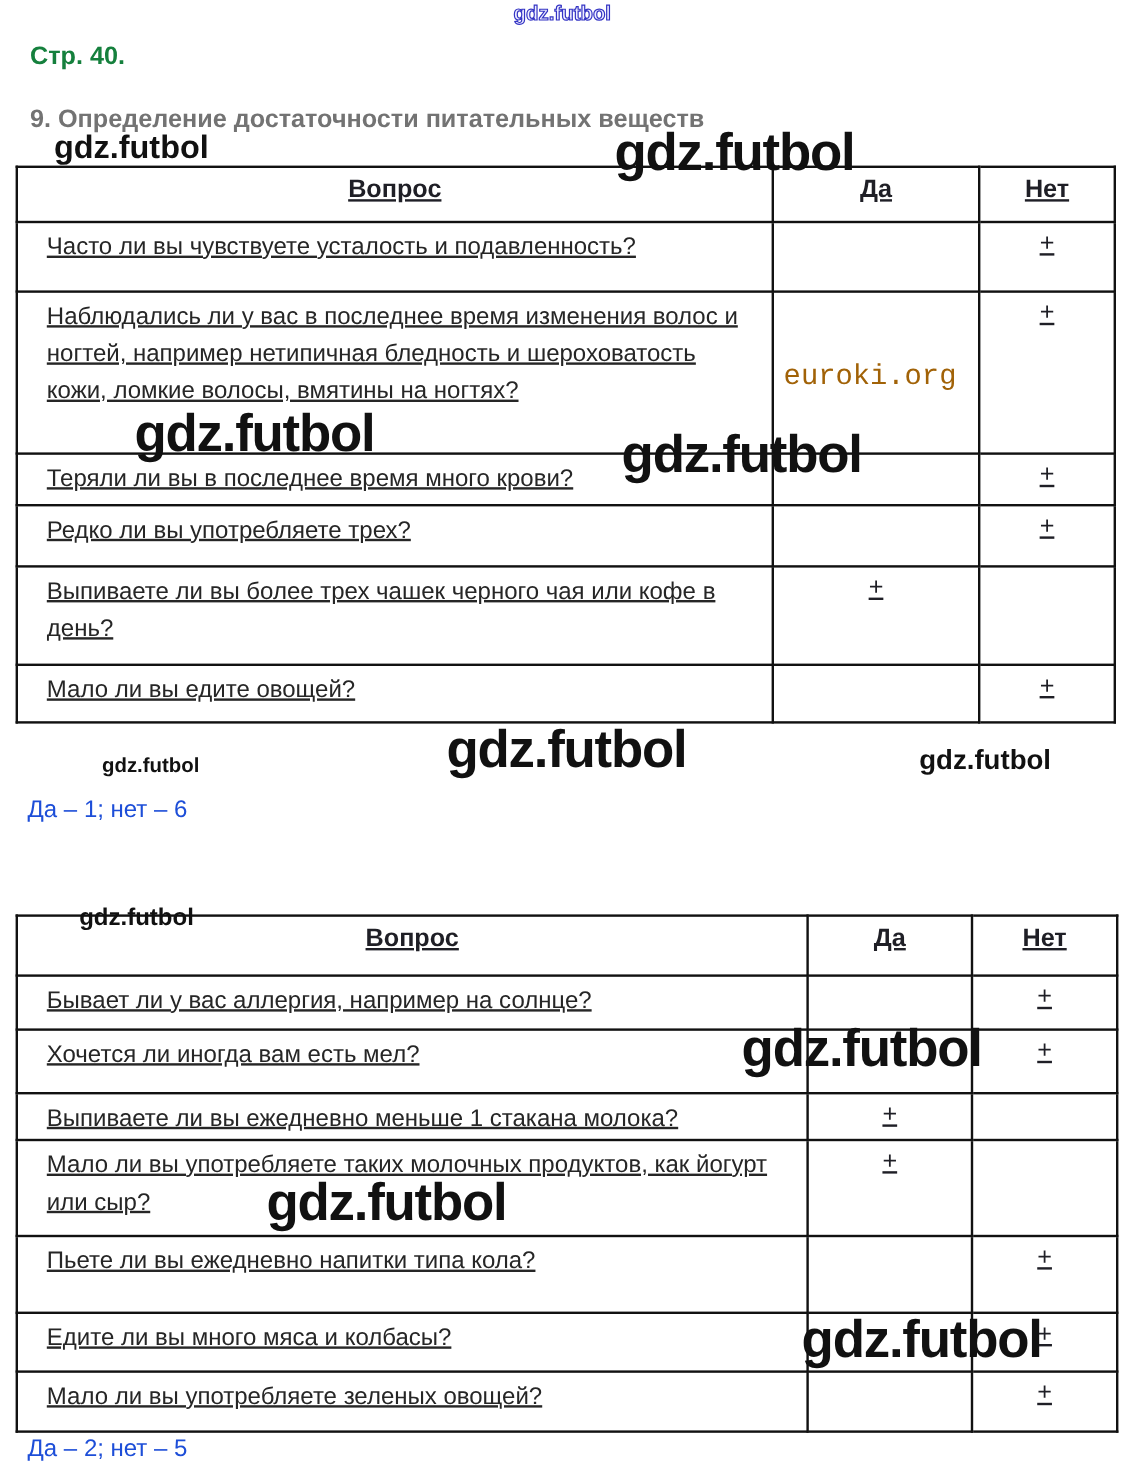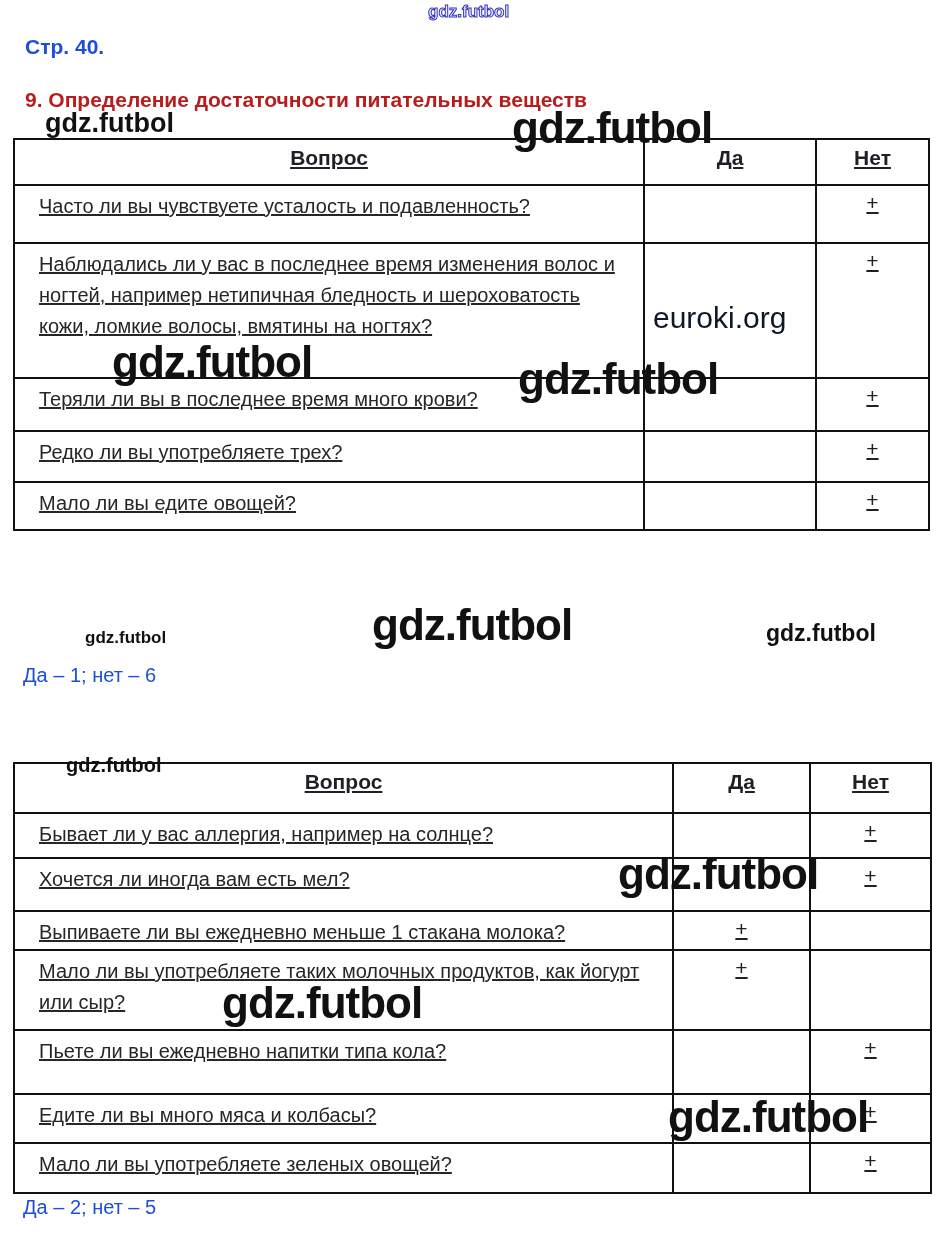--- a/index.html
+++ b/index.html
@@ -2,25 +2,25 @@
 <html><head>
 <meta charset="utf-8">
 <style>
   html, body { margin:0; padding:0; background:#ffffff; }
   .page {
     position:relative; width:938px; height:1237px; background:#ffffff;
     font-family:"Liberation Sans", sans-serif; color:#222222; overflow:hidden;
   }
   .page-heading {
     position:absolute; left:25px; top:35px;
-    font-size:21px; font-weight:bold; color:#1d4ed8;
+    font-size:21px; font-weight:bold; color:#15803d;
   }
   .section-title {
     position:absolute; left:25px; top:88px;
-    font-size:21px; font-weight:bold; color:#b91c1c;
+    font-size:21px; font-weight:bold; color:#737373;
   }
   table.doc-table {
     position:absolute; left:13px; border-collapse:collapse; table-layout:fixed;
     background:transparent;
   }
   #table1 { top:138px; width:915px; }
   #table2 { top:762px; width:917px; }
   .doc-table th, .doc-table td {
     border:2px solid #111111; vertical-align:top; overflow:hidden;text-decoration:underline;
   }
@@ -41,22 +41,22 @@
   .wm {
     position:absolute; white-space:nowrap; pointer-events:none;
     color:#111111; font-weight:bold; line-height:1;
   }
   .wm-blue {
     color:#eeeeff; -webkit-text-stroke:1px #3333c4;
     font-weight:bold; font-size:17px;
   }
   .wm-big { font-size:44px; letter-spacing:-1px; }
   .wm-euroki {
-    position:absolute; left:653px; top:301px; font-size:30px; font-weight:normal;
-    color:#0f172a; pointer-events:none; white-space:nowrap;
+    position:absolute; left:653px; top:301px; font-size:24px; font-weight:normal;
+    color:#a16207; pointer-events:none; white-space:nowrap;font-family:Liberation Mono, monospace;
   }
 </style>
 </head>
 <body>
 
 <div class="page">
 
   <span class="wm wm-blue" style="left:428px; top:3px;">gdz.futbol</span>
 
   <div class="page-heading">Стр. 40.</div>
@@ -80,29 +80,34 @@
     <tr style="height:58px">
       <td class="q-cell">Часто ли вы чувствуете усталость и подавленность?</td>
       <td class="mark-cell"></td>
       <td class="mark-cell">+</td>
     </tr>
     <tr style="height:135px">
       <td class="q-cell">Наблюдались ли у вас в последнее время изменения волос и ногтей, например нетипичная бледность и шероховатость кожи, ломкие волосы, вмятины на ногтях?</td>
       <td class="mark-cell"></td>
       <td class="mark-cell">+</td>
     </tr>
-    <tr style="height:53px">
+    <tr style="height:43px">
       <td class="q-cell">Теряли ли вы в последнее время много крови?</td>
       <td class="mark-cell"></td>
       <td class="mark-cell">+</td>
     </tr>
     <tr style="height:51px">
       <td class="q-cell">Редко ли вы употребляете трех?</td>
       <td class="mark-cell"></td>
       <td class="mark-cell">+</td>
+    </tr>
+    <tr style="height:82px">
+      <td class="q-cell">Выпиваете ли вы более трех чашек черного чая или кофе в день?</td>
+      <td class="mark-cell">+</td>
+      <td class="mark-cell"></td>
     </tr>
     <tr style="height:48px">
       <td class="q-cell">Мало ли вы едите овощей?</td>
       <td class="mark-cell"></td>
       <td class="mark-cell">+</td>
     </tr>
   </tbody>
     </table>
 
   <span class="wm-euroki">euroki.org</span>

